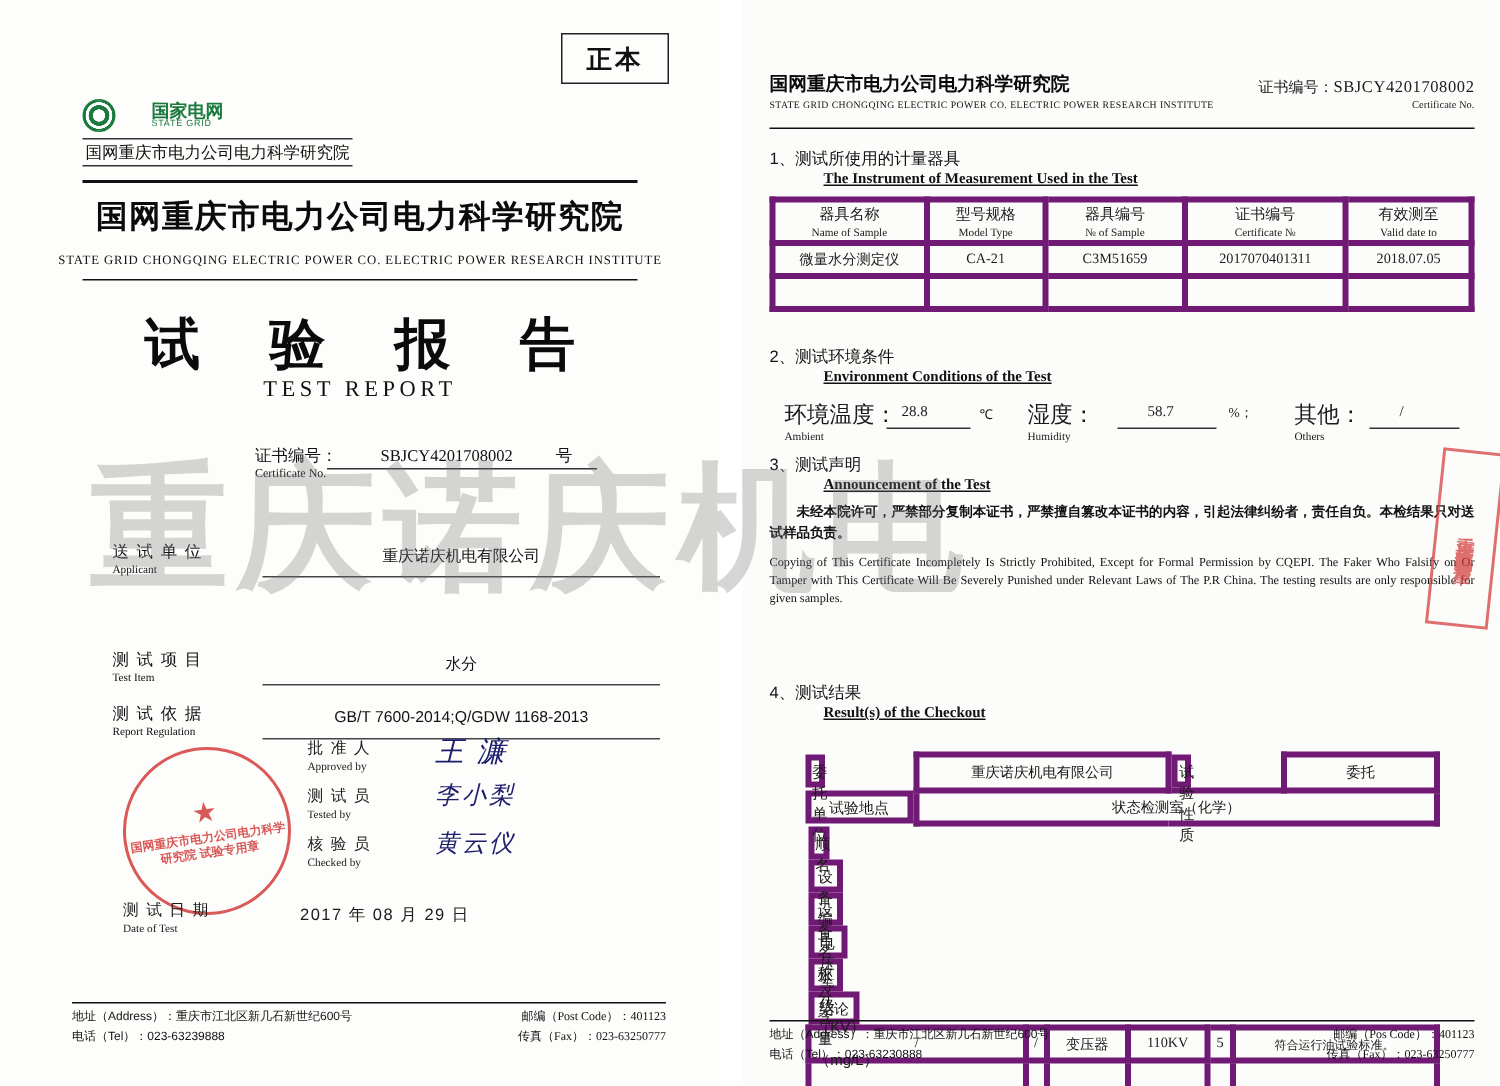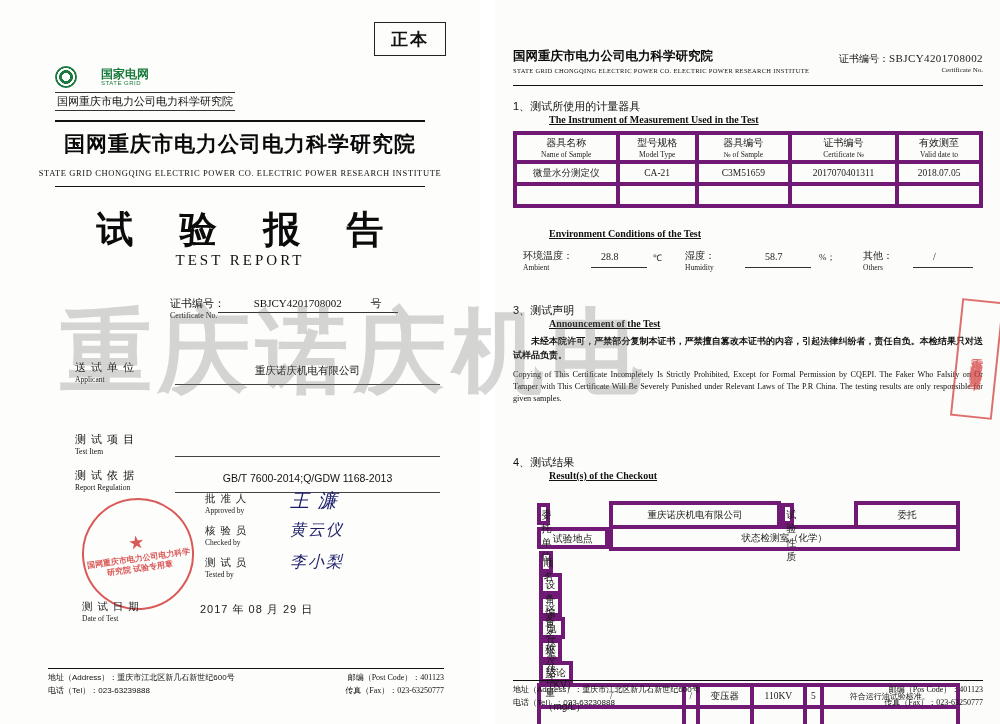--- a/index.html
+++ b/index.html
@@ -129,21 +129,21 @@
   .sec .t-cn { font-family:"Liberation Sans", sans-serif; font-size:11px; color:#111; }
   .sec .t-en { font-family:"Liberation Serif", serif; font-size:10px; color:#111; margin-left:36px; font-weight:bold;text-decoration:underline; }
 
   table.grid { border-collapse:collapse; width:100%; }
   table.grid td { border:4px solid #701a75; height:22px; text-align:center; vertical-align:middle; }
   .th-cn { font-family:"Liberation Sans", sans-serif; font-size:10px; display:block; }
   .th-en { font-family:"Liberation Serif", serif; font-size:7.5px; display:block; }
   .cellv { font-family:"Liberation Serif", serif; font-size:9.5px; }
 
   .env-row { position:relative; height:26px; font-size:10px; }
-  .env-lab-cn { font-family:"Liberation Sans", sans-serif; font-size:10px; display:block; }
+  .env-lab-cn { font-family:"Liberation Sans", sans-serif; font-size:15px; display:block; }
   .env-lab-en { font-family:"Liberation Serif", serif; font-size:7.5px; display:block; }
   .env-item { position:absolute; top:0; }
   .env-val { position:absolute; top:2px; font-family:"Liberation Serif", serif; font-size:10px; }
   .env-unit { position:absolute; top:2px; font-family:"Liberation Serif", serif; font-size:9px; }
   .uline { position:absolute; border-top:1px solid #333; }
 
   .decl-cn { font-family:"Liberation Sans", sans-serif; font-size:9px; line-height:1.55; text-align:justify; color:#111;font-weight:bold; }
   .decl-en { font-family:"Liberation Serif", serif; font-size:8.2px; line-height:1.5; text-align:justify; color:#111; margin-top:6px; }
 
   .footer-right { position:absolute; left:18px; bottom:16px; width:470px; }
@@ -209,20 +209,21 @@
       <div class="val">重庆诺庆机电有限公司</div>
       <div class="vline"></div>
     </div>
 
 
     <div class="field" style="top:432px;">
       <div class="labels">
         <span class="lab-cn">测 试 项 目</span>
         <span class="lab-en">Test Item</span>
       </div>
+      <div class="val">水分</div>
       <div class="vline"></div>
     </div>
 
     <div class="field" style="top:468px;">
       <div class="labels">
         <span class="lab-cn">测 试 依 据</span>
         <span class="lab-en">Report Regulation</span>
       </div>
       <div class="val">GB/T 7600-2014;Q/GDW 1168-2013</div>
       <div class="vline"></div>
@@ -231,31 +232,31 @@
     <div class="approve-block">
       <div class="ap-row">
         <div class="labs">
           <span class="lab-cn">批 准 人</span>
           <span class="lab-en">Approved by</span>
         </div>
         <div class="sig">王 濂</div>
       </div>
       <div class="ap-row">
         <div class="labs">
+          <span class="lab-cn">测 试 员</span>
+          <span class="lab-en">Tested by</span>
+        </div>
+        <div class="sig sig2">李小梨</div>
+      </div>
+      <div class="ap-row">
+        <div class="labs">
           <span class="lab-cn">核 验 员</span>
           <span class="lab-en">Checked by</span>
         </div>
         <div class="sig sig2">黄云仪</div>
-      </div>
-      <div class="ap-row">
-        <div class="labs">
-          <span class="lab-cn">测 试 员</span>
-          <span class="lab-en">Tested by</span>
-        </div>
-        <div class="sig sig2">李小梨</div>
       </div>
     </div>
 
     <div class="red-stamp">
       <div class="inner">
         <span class="star">★</span>
         <span>国网重庆市电力公司电力科学研究院 试验专用章</span>
       </div>
     </div>
 
@@ -335,20 +336,23 @@
           <td class="cellv"></td>
           <td class="cellv"></td>
           <td class="cellv"></td>
           <td class="cellv"></td>
         </tr>
       </tbody>
         </table>
     </div>
 
     <div class="sec" style="top:228px;">
+      <div>
+        <span class="t-cn">2、</span><span class="t-cn">测试环境条件</span>
+      </div>
       <div class="t-en">Environment Conditions of the Test</div>
 
       <div class="env-row" style="margin-top:10px;">
         <div class="env-item" style="left:10px;">
           <span class="env-lab-cn">环境温度：</span>
           <span class="env-lab-en">Ambient</span>
         </div>
         <div class="env-val" style="left:88px;">28.8</div>
         <div class="uline" style="left:78px; top:18px; width:56px;"></div>
         <div class="env-unit" style="left:140px;">℃</div>

